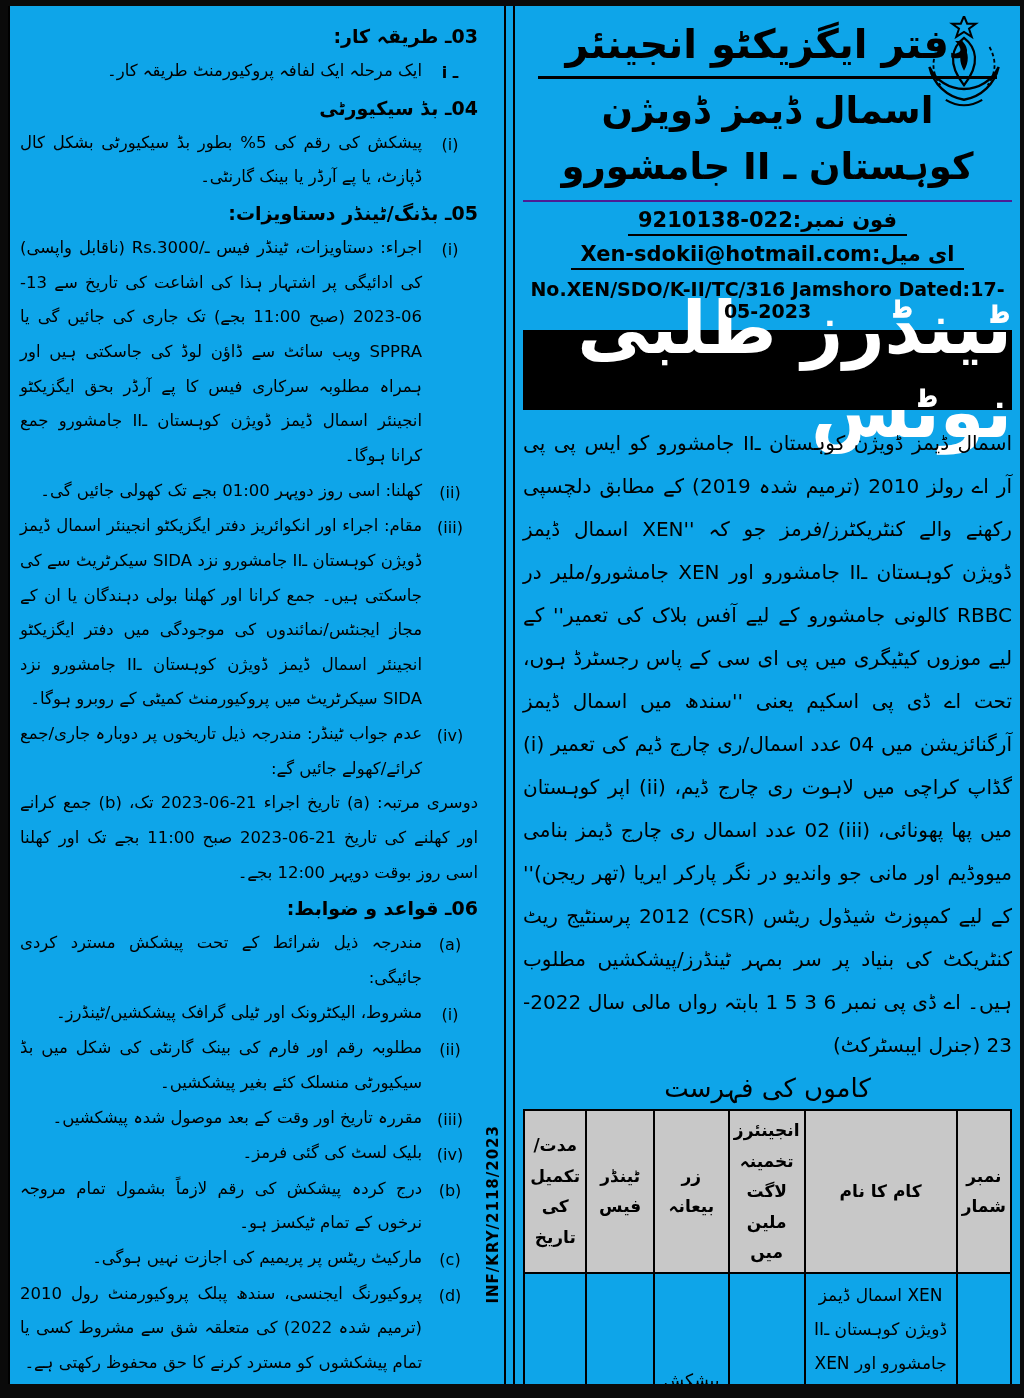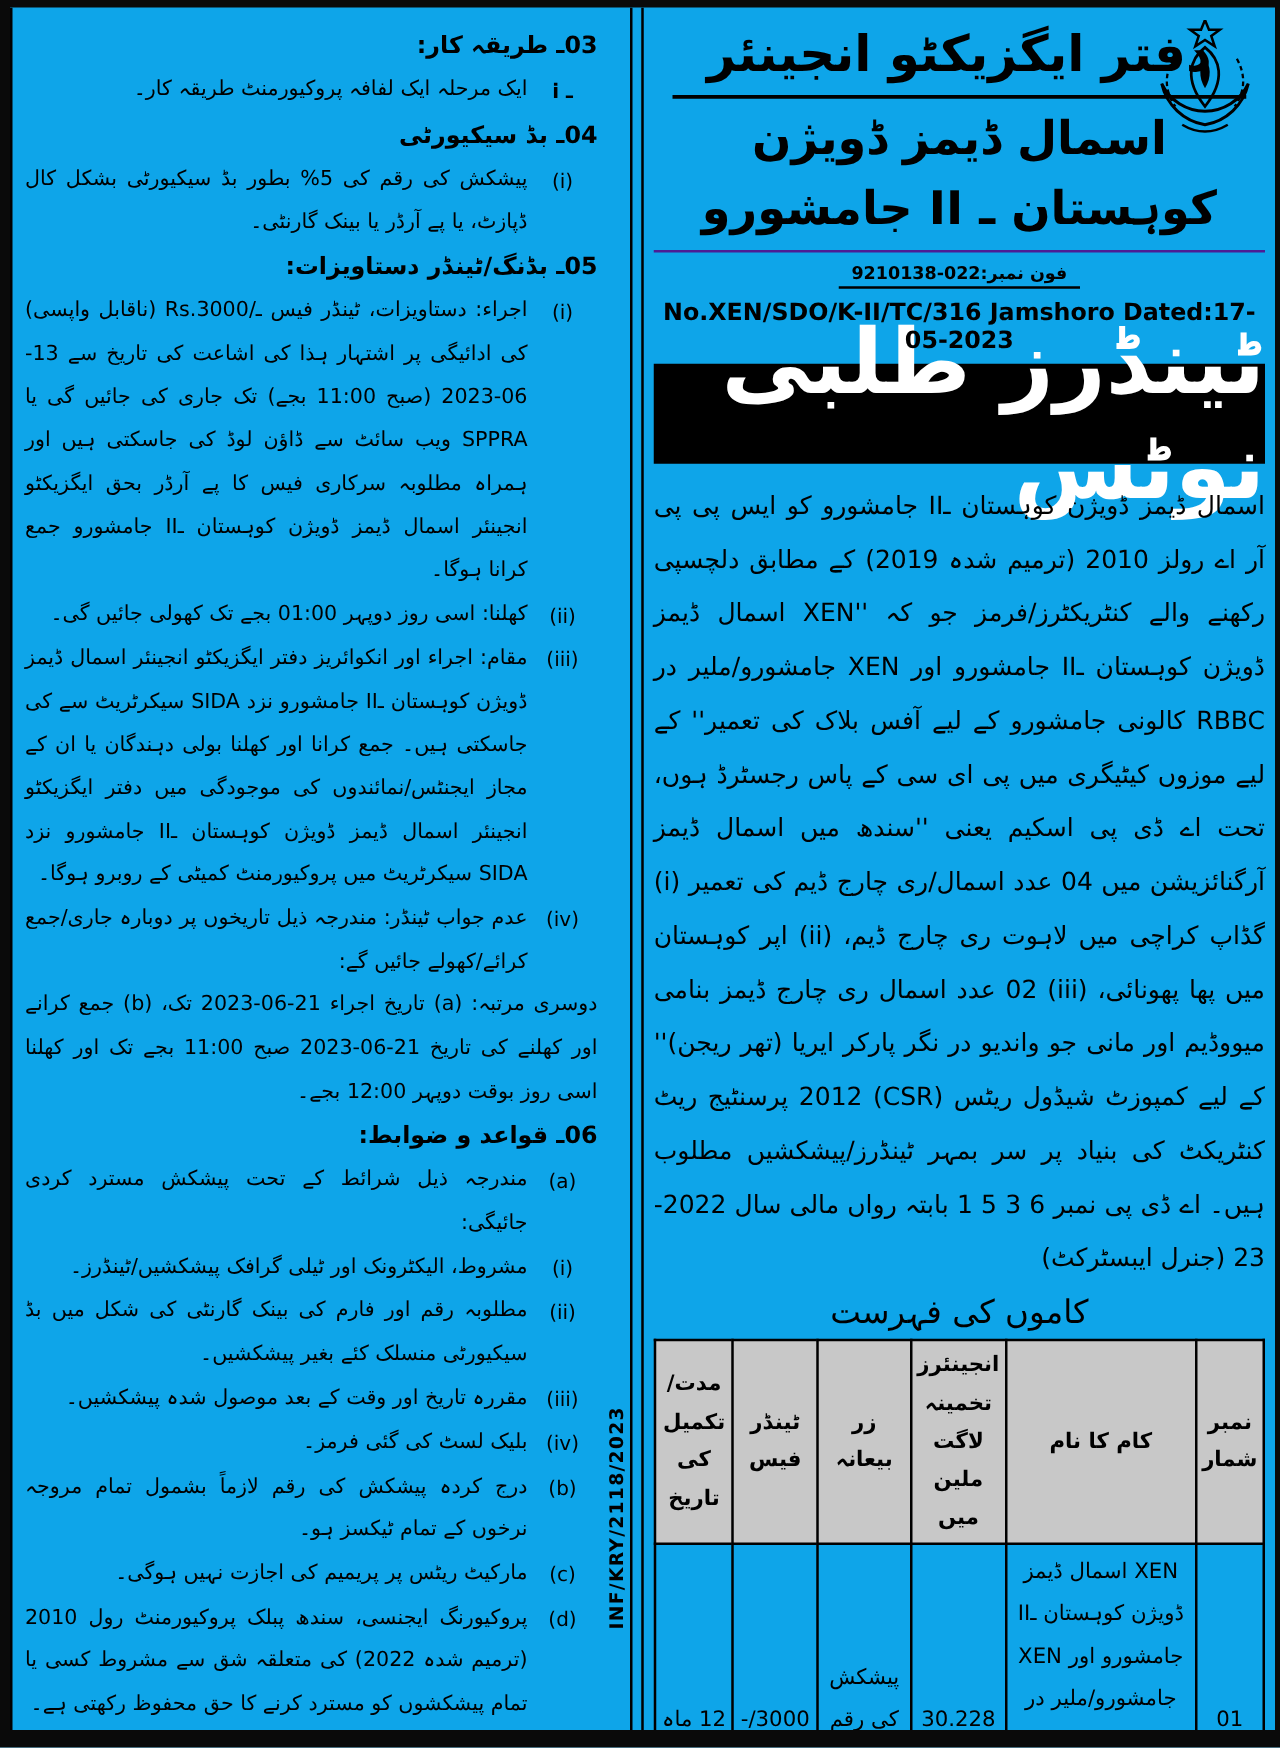--- a/index.html
+++ b/index.html
@@ -25,21 +25,21 @@
 
   
   .hdr { position:relative; text-align:center; padding-top:4px; }
   .emblem { position:absolute; top:6px; right:2px; width:92px; height:102px; }
   .office-title { direction:rtl; font-weight:bold; font-size:40px; line-height:1.4; display:inline-block;
                   border-bottom:3px solid #000; padding:0 28px 4px 28px; margin-top:2px; }
   .division-title { direction:rtl; font-weight:bold; font-size:37px; line-height:1.5;
                     border-bottom:2px solid #4c1d95; padding-bottom:6px; margin-top:4px; }
   .contact-line { text-align:center; margin-top:6px; }
   .contact-line span { direction:rtl; unicode-bidi:plaintext; display:inline-block; font-weight:bold;
-                       font-size:14px; border-bottom:2px solid #000; padding:0 10px 2px 10px; }
+                       font-size:21px; border-bottom:2px solid #000; padding:0 10px 2px 10px; }
   .ref-line { text-align:center; font-weight:bold; font-size:19px; margin-top:8px; }
 
   .banner { background:#000; color:#fff; margin-top:8px; height:80px; display:flex; align-items:center;
             justify-content:center; font-weight:bold; font-size:72px; direction:rtl; }
 
   .intro { direction:rtl; font-size:20px; line-height:2.15; text-align:justify; margin-top:12px; }
 
   .works-title { direction:rtl; text-align:center; font-weight:normal; font-size:26px; margin-top:6px; }
 
   table.works { width:100%; border-collapse:collapse; direction:rtl; margin-top:6px; }
@@ -138,20 +138,23 @@
           <path d="M78,34 Q90,56 76,76" fill="none" stroke="#000" stroke-width="2" stroke-dasharray="4 3"></path>
           <path d="M30,92 Q50,104 70,92" fill="none" stroke="#000" stroke-width="2.2"></path>
         </svg>
         <div>
           <span class="office-title">دفتر ایگزیکٹو انجینئر</span>
         </div>
         <div class="division-title">اسمال ڈیمز ڈویژن کوہستان ـ II جامشورو</div>
         <div class="contact-line">
           <span>فون نمبر:022-9210138</span>
         </div>
+        <div class="contact-line">
+          <span>ای میل:Xen-sdokii@hotmail.com</span>
+        </div>
         <div class="ref-line">No.XEN/SDO/K-II/TC/316 Jamshoro Dated:17-05-2023</div>
       </div>
 
       <div class="banner">ٹینڈرز طلبی نوٹس</div>
 
       <div class="intro">اسمال ڈیمز ڈویژن کوہستان ـII جامشورو کو ایس پی پی آر اے رولز 2010 (ترمیم شدہ 2019) کے مطابق دلچسپی رکھنے والے کنٹریکٹرز/فرمز جو کہ ''XEN اسمال ڈیمز ڈویژن کوہستان ـII جامشورو اور XEN جامشورو/ملیر در RBBC کالونی جامشورو کے لیے آفس بلاک کی تعمیر'' کے لیے موزوں کیٹیگری میں پی ای سی کے پاس رجسٹرڈ ہوں، تحت اے ڈی پی اسکیم یعنی ''سندھ میں اسمال ڈیمز آرگنائزیشن میں 04 عدد اسمال/ری چارج ڈیم کی تعمیر (i) گڈاپ کراچی میں لاہوت ری چارج ڈیم، (ii) اپر کوہستان میں پھا پھونائی، (iii) 02 عدد اسمال ری چارج ڈیمز بنامی میووڈیم اور مانی جو واندیو در نگر پارکر ایریا (تھر ریجن)'' کے لیے کمپوزٹ شیڈول ریٹس (CSR) 2012 پرسنٹیج ریٹ کنٹریکٹ کی بنیاد پر سر بمہر ٹینڈرز/پیشکشیں مطلوب ہیں۔ اے ڈی پی نمبر 6 3 5 1 بابتہ رواں مالی سال 2022-23 (جنرل ایبسٹرکٹ)</div>
 
       <div class="works-title">کاموں کی فہرست</div>
 
       <table class="works" dir="rtl">

